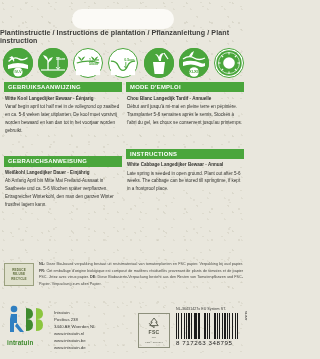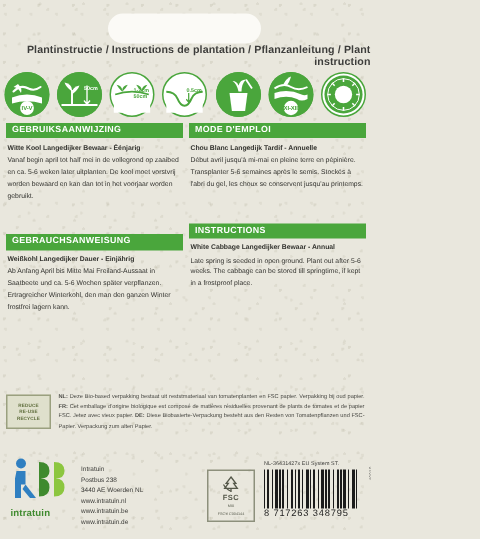--- a/index.html
+++ b/index.html
@@ -25,21 +25,21 @@
     pointer-events:none;
   }
   
   .hang-hole{
     position:absolute;left:72px;top:9px;width:102px;height:20px;
     background:#fbfaf6;border-radius:11px;
   }
   
   .top-title{
     position:absolute;left:0;top:29px;width:247px;
-    text-align:right;
+    text-align:left;
     font-size:7.1px;font-weight:bold;letter-spacing:.08px;
     color:#3d3d3b;
   }
   
   .icon-row{
     position:absolute;left:3px;top:46px;width:241px;height:33px;
     display:flex;justify-content:space-between;align-items:center;
   }
   .ic{
     width:30px;height:30px;border-radius:50%;

